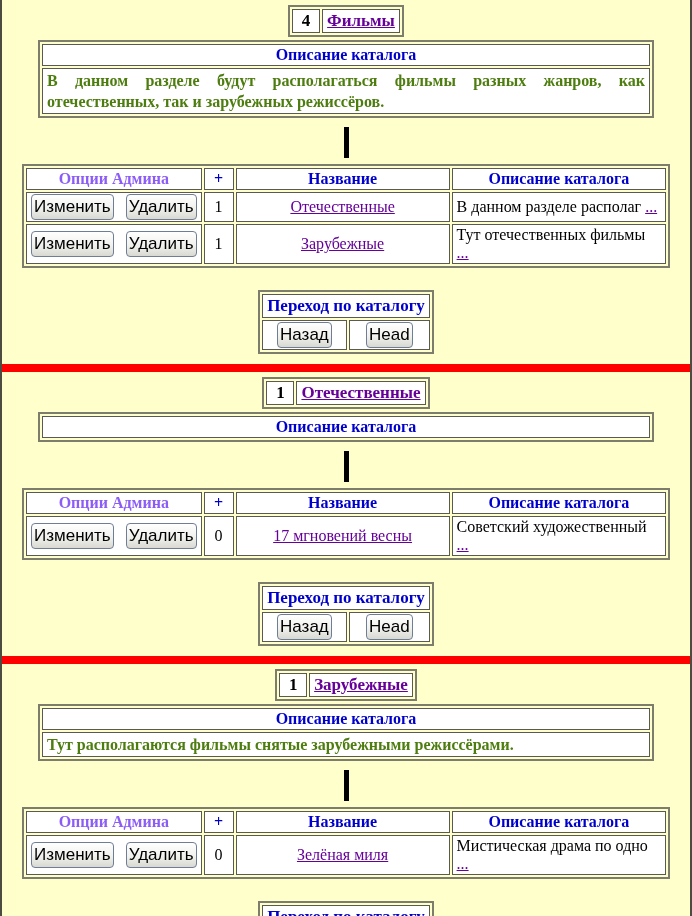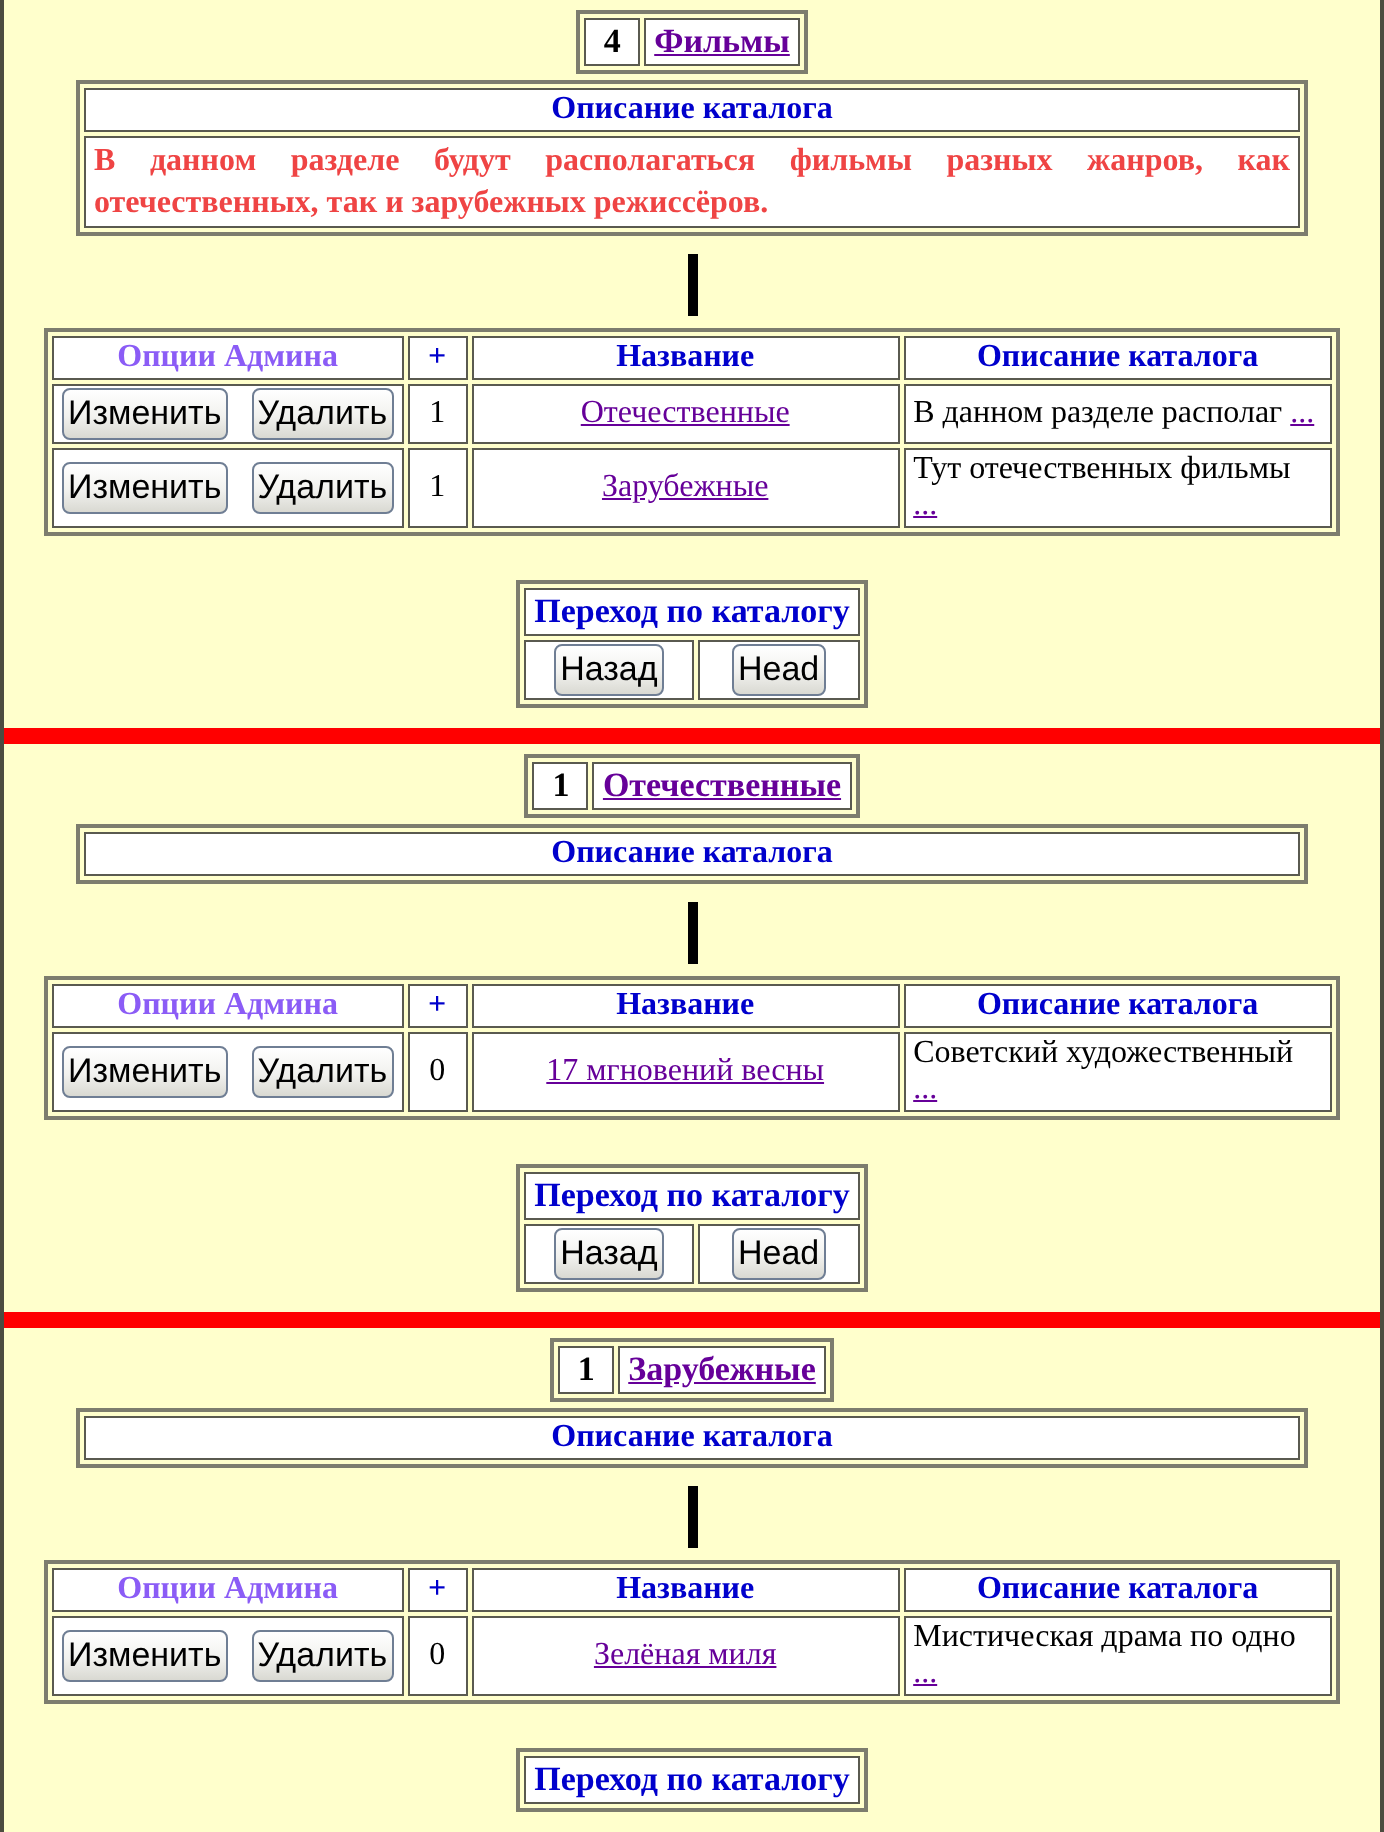--- a/index.html
+++ b/index.html
@@ -40,21 +40,21 @@
 
   
   .desc-tbl { width: 616px; margin: 0 auto; }
   .desc-head {
     text-align: center; color: #0000cc;
     font-weight: bold; font-size: 16px;
   }
   .desc-body {
     text-align: justify; font-weight: bold;
     font-size: 16px; line-height: 21px;
-    color: #ef4444; padding: 2px 4px;
+    color: #4d7c0f; padding: 2px 4px;
   }
 
   
   .connector { width: 5px; height: 31px; background: #000; margin: 9px auto 6px auto; }
 
   
   .main-tbl { width: 648px; margin: 0 auto; }
   .main-tbl th { font-size: 16px; font-weight: bold; text-align: center; }
   .admin-hdr { color: #8b5cf6; width: 158px; }
   .plus-hdr  { color: #0000cc; width: 20px; font-weight: normal; }
@@ -225,20 +225,23 @@
           <td class="title-cell"><a href="#" class="plink title-link">Зарубежные</a></td>
         </tr>
       </tbody>
     </table>
 
     <table class="tbl desc-tbl">
       <tbody>
         <tr>
             <td class="desc-head">Описание каталога</td>
           </tr>
+        <tr>
+            <td class="desc-body">Тут располагаются фильмы снятые зарубежными режиссёрами.</td>
+          </tr>
       </tbody>
     </table>
 
     <div class="connector"></div>
 
     <table class="tbl main-tbl">
       <tbody>
         <tr>
           <th class="admin-hdr">Опции Админа</th>
           <th class="plus-hdr">+</th>

